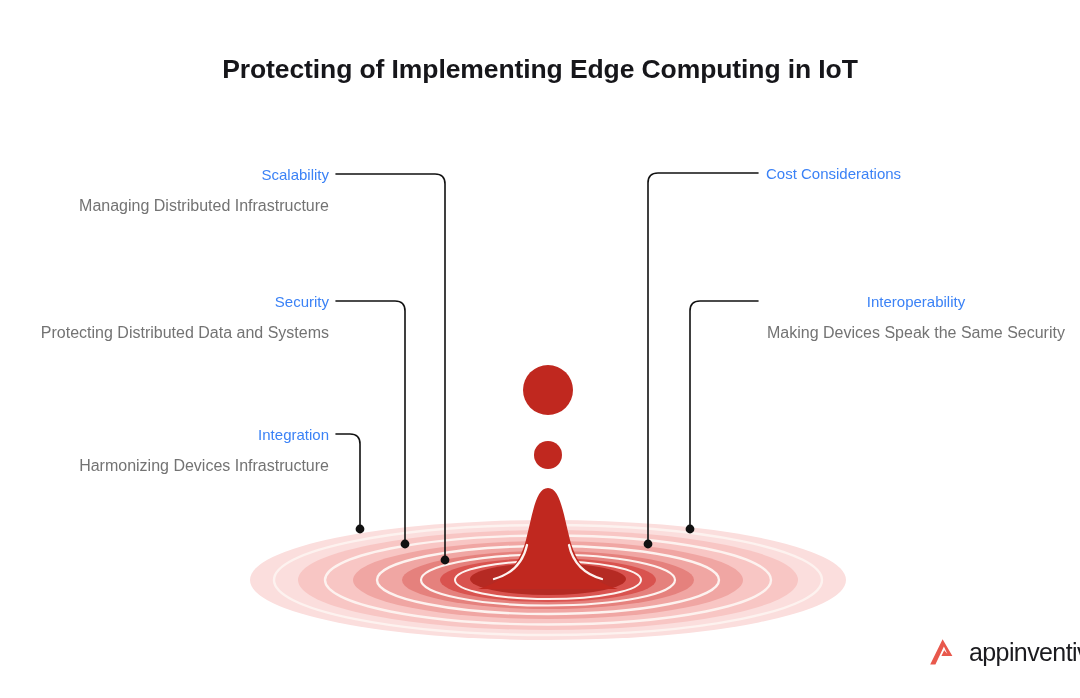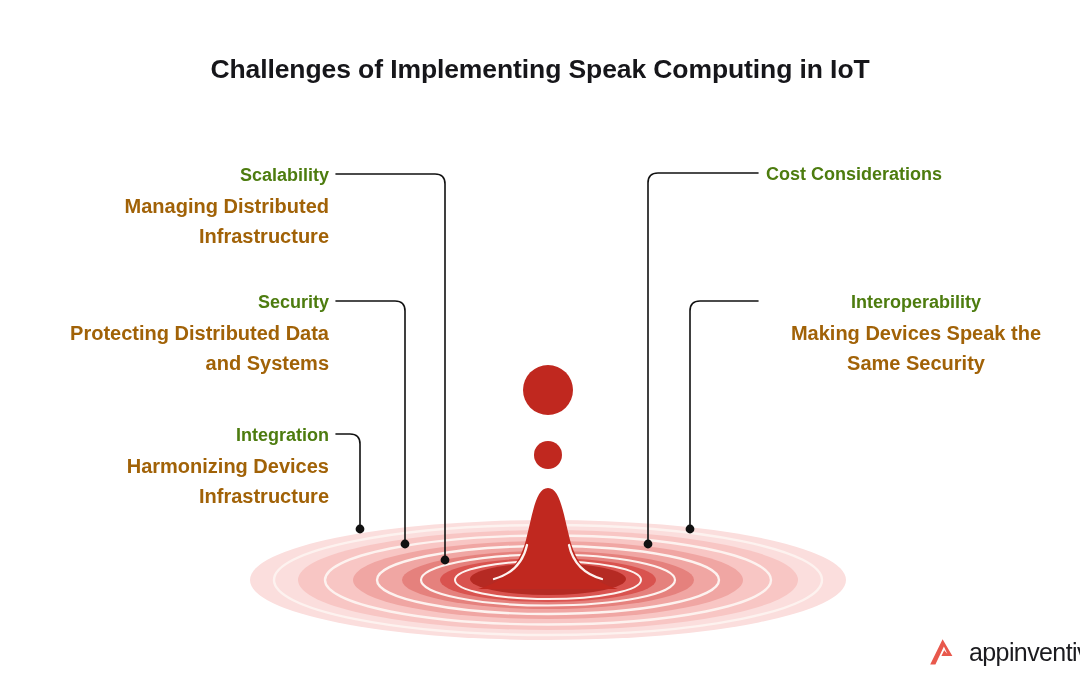--- a/index.html
+++ b/index.html
@@ -30,30 +30,30 @@
     font-weight: bold;
     color: #16161a;
     letter-spacing: -0.1px;
   }
 
   
   .callout {
     position: absolute;
   }
   .callout .c-title {
-    font-size: 18px;
-    font-weight: bold;
-    color: #4d7c0f;
+    font-size: 15px;
+    font-weight: normal;
+    color: #3b82f6;
     line-height: 22px;
     white-space: nowrap;
   }
   .callout .c-sub {
-    font-size: 20px;
-    font-weight: bold;
-    color: #a16207;
+    font-size: 16px;
+    font-weight: normal;
+    color: #737373;
     line-height: 30px;
     margin-top: 5px;
   }
   .callout.left {
     text-align: right;
   }
   .callout.right {
     text-align: left;
   }
 
@@ -88,21 +88,21 @@
     color: #1b1b1f;
     letter-spacing: -0.6px;
     line-height: 1;
   }
 </style>
 </head>
 <body>
 
 <div id="stage">
 
-  <div id="page-title">Challenges of Implementing Speak Computing in IoT</div>
+  <div id="page-title">Protecting of Implementing Edge Computing in IoT</div>
 
   <svg id="ripple-svg" width="1080" height="698" aria-hidden="true">
     <defs>
       <clipPath id="clip-pool">
         <ellipse cx="548" cy="580" rx="234" ry="46"></ellipse>
       </clipPath>
     </defs>
 
     <ellipse cx="548" cy="580" rx="298" ry="60" fill="#fbdedd"></ellipse>
     <ellipse cx="548" cy="580" rx="250" ry="50" fill="#f8c6c4"></ellipse>

